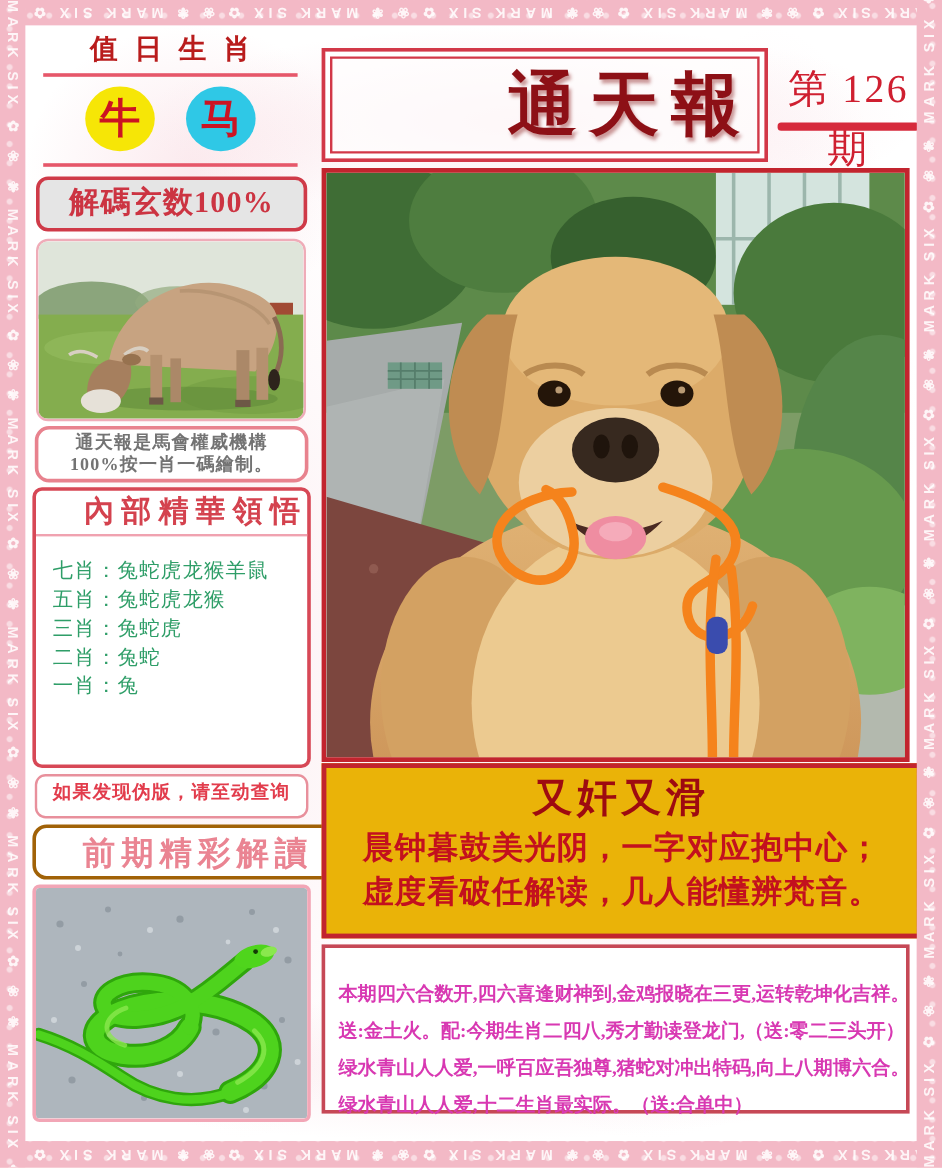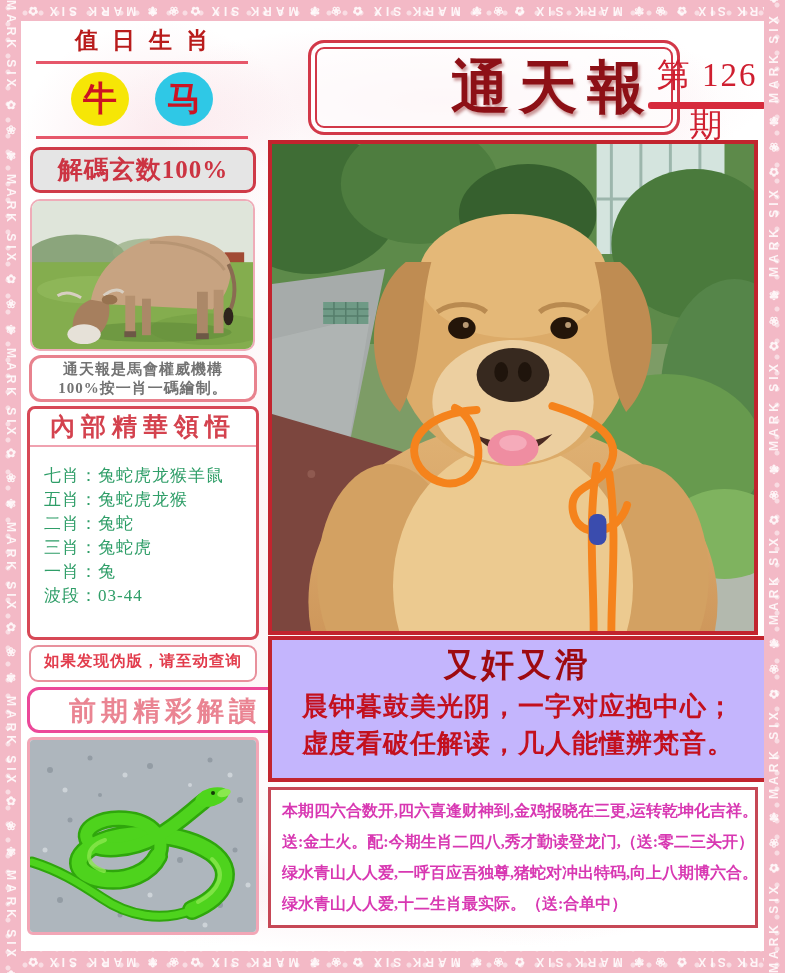--- a/index.html
+++ b/index.html
@@ -36,42 +36,42 @@
   .zo-horse{background:#2fc8e6;}
   .duty-line2{height:3px;background:#e6576a;margin:10px 10px 0;}
   .decode{left:30px;top:147px;width:226px;height:46px;border:3px solid #cf3a48;border-radius:10px;
           background:#e5e5e5;text-align:center;font-weight:700;font-size:25px;color:#cc3442;line-height:40px;letter-spacing:1px;}
   .figure{overflow:hidden;background:#fff;}
   .cow-fig{left:30px;top:199px;width:225px;height:152px;border:2px solid #efacb8;border-radius:10px;}
   .authority{left:29px;top:355px;width:228px;height:47px;border:3px solid #e8828e;border-radius:12px;
              background:#fff;text-align:center;padding-top:2px;}
   .authority div{font-weight:700;font-size:15px;color:#737373;line-height:19px;letter-spacing:1px;}
   .essence{left:27px;top:406px;width:232px;height:234px;border:3px solid #d74856;border-radius:8px;background:#fff;}
-  .essence-title{font-weight:700;font-size:25px;color:#d4424e;text-align:center;letter-spacing:6px;
+  .essence-title{font-weight:700;font-size:25px;color:#d4424e;text-align:right;letter-spacing:6px;
                  line-height:36px;border-bottom:2px solid #f0a2b0;}
   .essence-list{padding:17px 0 0 14px;}
   .essence-row{font-size:17px;color:#2f9e68;line-height:24px;letter-spacing:1px;}
   .notice{left:29px;top:645px;width:228px;height:37px;border:2px solid #e8909c;border-radius:9px;
           background:#fff;text-align:center;font-weight:700;font-size:15.5px;color:#e23c4c;line-height:28px;letter-spacing:1px;}
-  .prev{left:27px;top:687px;width:276px;height:46px;border:3px solid #ec4899;border-radius:12px;
+  .prev{left:27px;top:687px;width:276px;height:46px;border:3px solid #a16207;border-radius:12px;
         background:#fff;text-align:center;font-weight:700;font-size:27px;color:#ea8492;line-height:42px;letter-spacing:5px;}
   .snake-fig{left:27px;top:737px;width:232px;height:198px;border:3px solid #f2a6b6;border-radius:6px;}
   
-  .masthead{left:268px;top:40px;width:372px;height:95px;border:3px solid #d23848;border-radius:16px;
+  .masthead{left:268px;top:40px;width:372px;height:95px;border:3px solid #d23848;border-radius:0;
             box-shadow:inset 0 0 0 4px #fff,inset 0 0 0 6px #d23848;background:rgba(255,255,255,.6);
-            display:flex;align-items:center;justify-content:flex-end;padding-right:22px;margin-left:40px;}
+            display:flex;align-items:center;justify-content:flex-end;padding-right:10px;}
   .masthead-title{font-weight:700;font-size:58px;color:#8d1016;letter-spacing:10px;
                   text-shadow:2px 3px 3px rgba(140,30,30,.45);}
   .issue{left:640px;top:50px;width:134px;height:50px;text-align:center;font-size:33px;color:#cf1f30;letter-spacing:2px;line-height:50px;}
   .issue-line{left:648px;top:102px;width:118px;height:7px;background:#d62a3c;border-radius:3px;}
   .dog-fig{left:268px;top:140px;width:490px;height:495px;border:4px solid #c2242e;}
-  .poem{left:268px;top:636px;width:500px;height:146px;border:4px solid #c2242e;background:#c4b5fd;text-align:center;}
+  .poem{left:268px;top:636px;width:500px;height:146px;border:4px solid #c2242e;background:#eab308;text-align:center;}
   .poem-title{font-weight:700;font-size:33px;color:#9e0a10;margin-top:3px;letter-spacing:4px;}
   .poem-line{font-weight:700;font-size:26px;color:#c3101e;line-height:37px;letter-spacing:1px;}
-  .analysis{left:268px;top:787px;width:490px;height:141px;border:3px solid #c64856;background:#fff;padding:5px 11px;}
+  .analysis{left:268px;top:787px;width:490px;height:141px;border:3px solid #c64856;background:#fff;padding:23px 11px;}
   .ana-line{font-weight:700;font-size:16px;color:#d838b2;line-height:31px;white-space:nowrap;}
   svg{display:block;}
 </style>
 </head>
 <body>
 
 <div class="strip strip-top">MARK SIX ✿ ❀ ✾  MARK SIX ✿ ❀ ✾  MARK SIX ✿ ❀ ✾  MARK SIX ✿ ❀ ✾  MARK SIX ✿ ❀ ✾  MARK SIX ✿ ❀ ✾  MARK SIX ✿ ❀ ✾  MARK SIX ✿ ❀ ✾  MARK SIX ✿ ❀ ✾  MARK SIX ✿ ❀ ✾  </div>
 <div class="strip strip-bottom">MARK SIX ✿ ❀ ✾  MARK SIX ✿ ❀ ✾  MARK SIX ✿ ❀ ✾  MARK SIX ✿ ❀ ✾  MARK SIX ✿ ❀ ✾  MARK SIX ✿ ❀ ✾  MARK SIX ✿ ❀ ✾  MARK SIX ✿ ❀ ✾  MARK SIX ✿ ❀ ✾  MARK SIX ✿ ❀ ✾  </div>
 <div class="strip strip-left">MARK SIX ✿ ❀ ✾  MARK SIX ✿ ❀ ✾  MARK SIX ✿ ❀ ✾  MARK SIX ✿ ❀ ✾  MARK SIX ✿ ❀ ✾  MARK SIX ✿ ❀ ✾  MARK SIX ✿ ❀ ✾  MARK SIX ✿ ❀ ✾  MARK SIX ✿ ❀ ✾  MARK SIX ✿ ❀ ✾  MARK SIX ✿ ❀ ✾  MARK SIX ✿ ❀ ✾  </div>
 <div class="strip strip-right">MARK SIX ✿ ❀ ✾  MARK SIX ✿ ❀ ✾  MARK SIX ✿ ❀ ✾  MARK SIX ✿ ❀ ✾  MARK SIX ✿ ❀ ✾  MARK SIX ✿ ❀ ✾  MARK SIX ✿ ❀ ✾  MARK SIX ✿ ❀ ✾  MARK SIX ✿ ❀ ✾  MARK SIX ✿ ❀ ✾  MARK SIX ✿ ❀ ✾  MARK SIX ✿ ❀ ✾  </div>
@@ -127,24 +127,23 @@
 <div class="abs authority">
   <div>通天報是馬會權威機構</div>
   <div>100%按一肖一碼繪制。</div>
 </div>
 
 <div class="abs essence">
   <div class="essence-title">內部精華領悟</div>
   <div class="essence-list">
     <div class="essence-row"><span>七肖：</span><span>兔蛇虎龙猴羊鼠</span></div>
     <div class="essence-row"><span>五肖：</span><span>兔蛇虎龙猴</span></div>
+    <div class="essence-row"><span>三肖：</span><span>兔蛇虎</span></div>
     <div class="essence-row"><span>二肖：</span><span>兔蛇</span></div>
-    <div class="essence-row"><span>三肖：</span><span>兔蛇虎</span></div>
     <div class="essence-row"><span>一肖：</span><span>兔</span></div>
-    <div class="essence-row"><span>波段：</span><span>03-44</span></div>
   </div>
 </div>
 
 <div class="abs notice">
   <span>如果发现伪版，请至动查询</span>
 </div>
 
 <div class="abs prev">
   <span>前期精彩解讀</span>
 </div>

